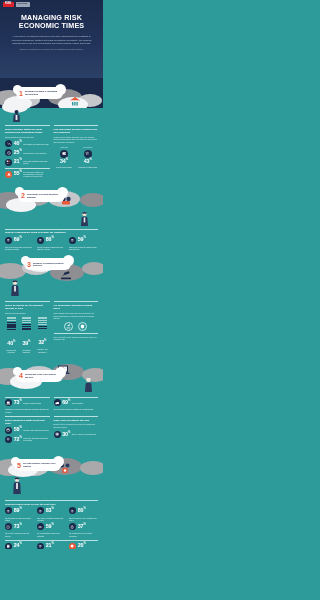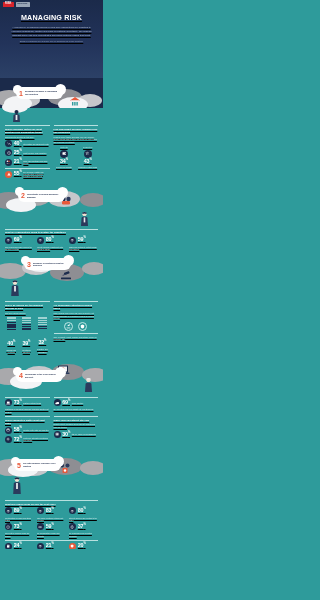--- a/index.html
+++ b/index.html
@@ -3,21 +3,21 @@
 <meta charset="utf-8">
 <style>
   * { margin:0; padding:0; box-sizing:border-box; }
   html,body { width:103px; height:600px; }
   body {
     font-family:"Liberation Sans", sans-serif;
     background:#2e9b9b;
     overflow:hidden;
     position:relative;
   }
-  .page { width:103px; height:549px; position:relative; overflow:hidden;text-decoration:underline; }
+  .page { width:103px; height:549px; position:relative; overflow:hidden; }
 
   
   .hero {
     position:relative; height:78px;
     background:linear-gradient(180deg,#1b2a4a 0%,#22335a 55%,#2c4167 100%);
     overflow:hidden;
   }
   .hero-dots { position:absolute; inset:0; opacity:.25;
     background-image:radial-gradient(#5a7096 .5px, transparent .6px);
     background-size:4px 4px; }
@@ -112,20 +112,21 @@
   <div class="hero">
     <div class="hero-dots"></div>
 
     <div class="logobar">
       <span class="logo-red">RISK</span>
       <span class="logo-gray">REPORT</span>
     </div>
 
     <div class="hero-title">
       <div>MANAGING RISK</div>
+      <div>ECONOMIC TIMES</div>
     </div>
     <div class="hero-sub">A new survey of business leaders reveals how organizations are adapting to economic headwinds, inflation and rising operational uncertainty. The findings highlight where risk now concentrates and which controls leaders trust most.</div>
     <div class="hero-note">Based on responses from business and risk professionals across industries.</div>
   </div>
 
   <div class="cloudstrip dark" style="height:30px;">
     <div class="cl c-gray" style="width:30px;height:16px;left:-6px;top:12px;"></div>
     <div class="cl c-lgray" style="width:26px;height:14px;left:14px;top:15px;"></div>
     <div class="cl c-gray2" style="width:34px;height:17px;left:48px;top:11px;"></div>
     <div class="cl c-lgray" style="width:24px;height:13px;left:78px;top:16px;"></div>

